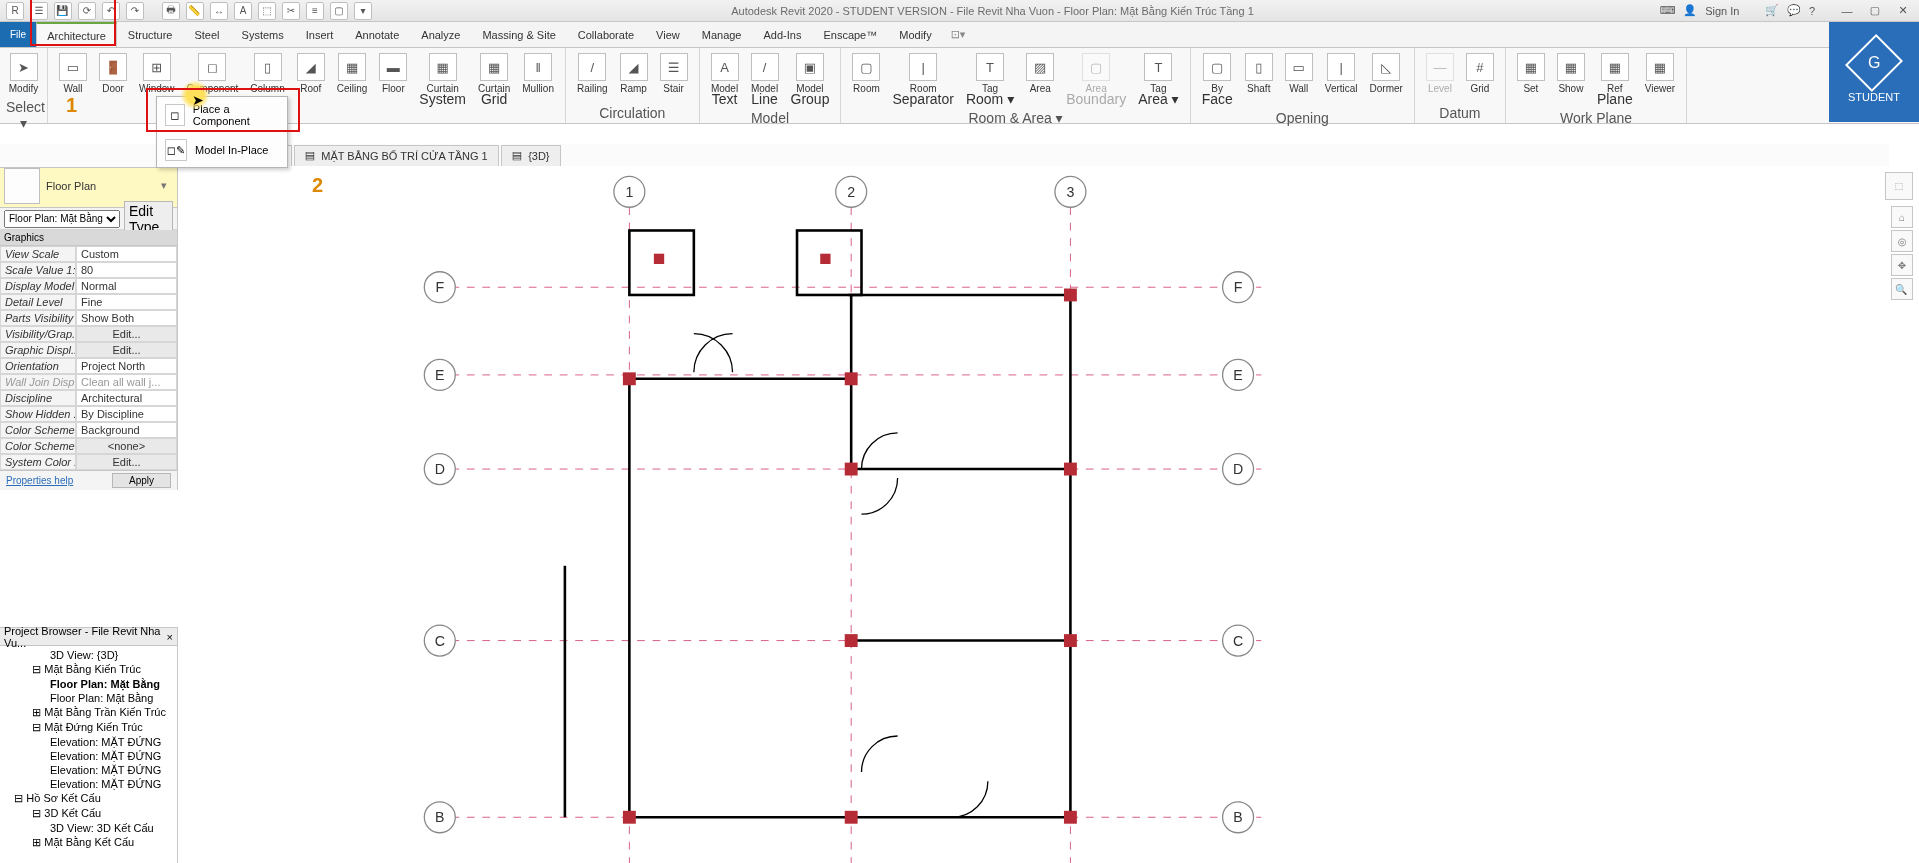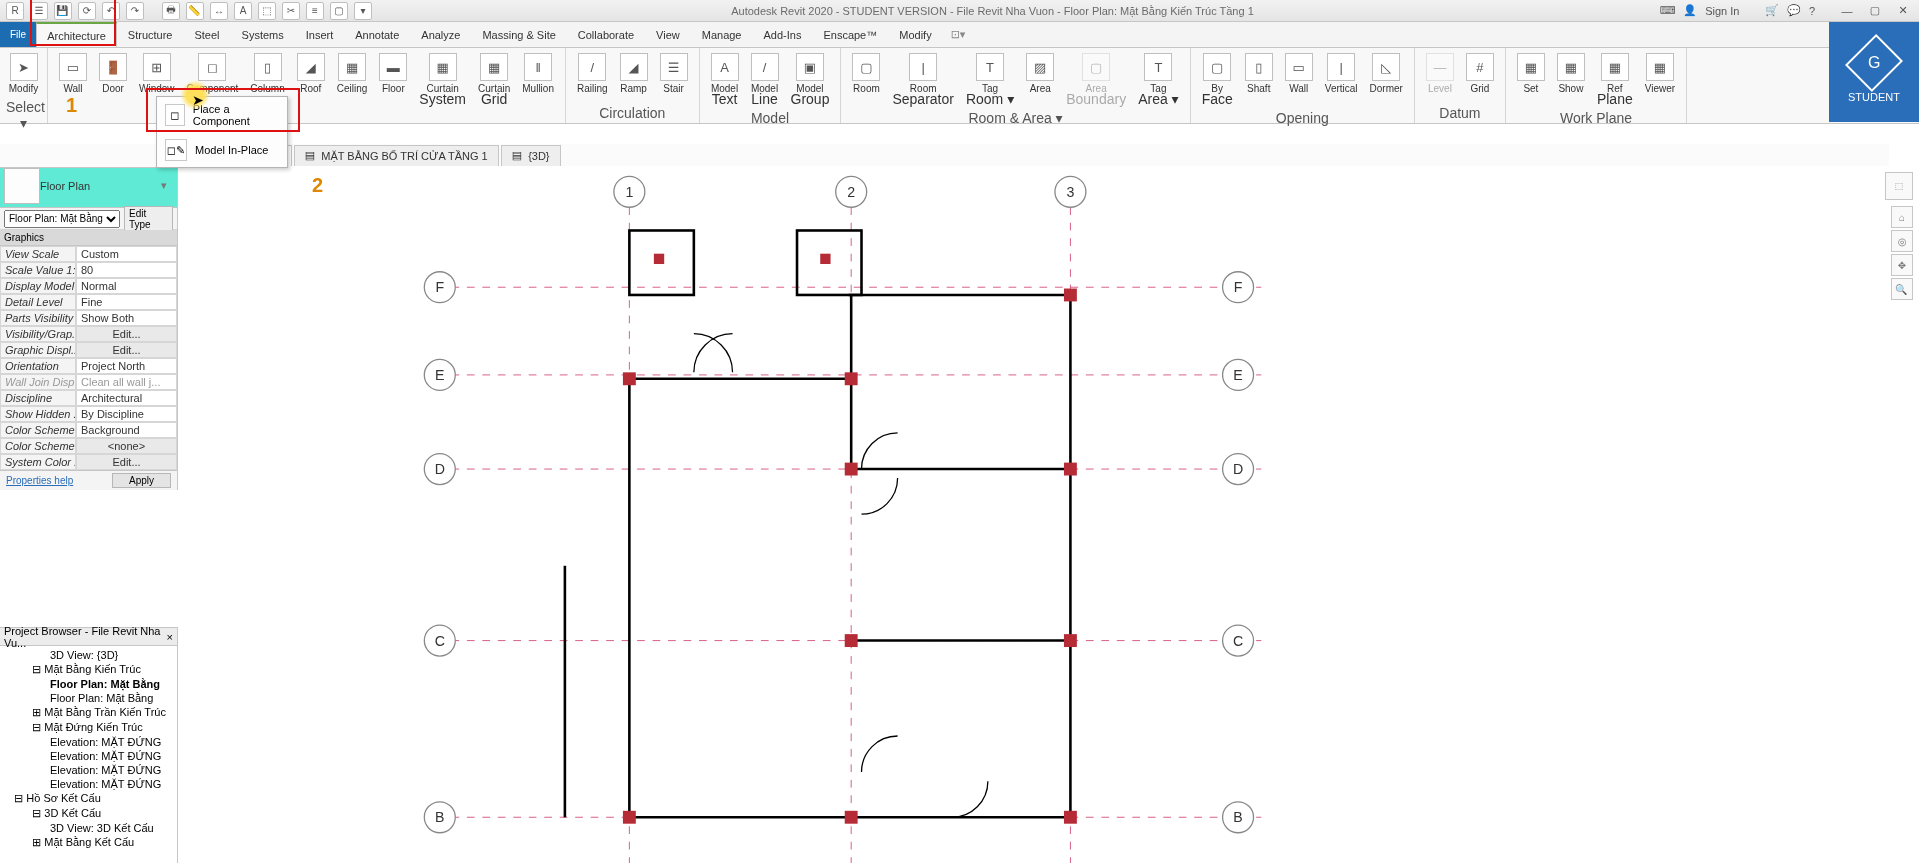--- a/index.html
+++ b/index.html
@@ -26,27 +26,27 @@
 .rib-label2 { font-size:14px; color:#333; line-height:11px; }
 .rib-grouptitle { font-size:14px; color:#555; text-align:center; padding:2px 0; width:100%; }
 
 .tabbar { height:24px; background:#fbfbfb; border-bottom:1px solid #c6c6c6; display:flex; align-items:center; padding-left:180px; gap:2px; }
 .doc-tab { height:22px; padding:0 10px; border:1px solid #c6c6c6; background:#fff; display:flex; align-items:center; gap:6px; border-bottom:none; font-size:10px; color:#333; }
 .doc-tab.inactive { background:#eee; border-bottom:1px solid #c6c6c6; }
 .doc-tab .close { color:#999; cursor:pointer; }
 
 .props-panel { width:178px; background:#f4f4f4; border-right:1px solid #c6c6c6; display:flex; flex-direction:column; position:absolute; left:0; top:144px; bottom:0; }
 .props-header { height:20px; padding:0 6px; display:flex; align-items:center; font-size:11px; color:#333; background:#ececec; border-bottom:1px solid #c6c6c6; }
-.type-selector { height:44px; display:flex; align-items:center; padding:4px; gap:0; background:#5eead4; border-bottom:1px solid #c6c6c6; }
+.type-selector { height:44px; display:flex; align-items:center; padding:4px; gap:6px; background:#fef9c3; border-bottom:1px solid #c6c6c6; }
 .type-icon { width:36px; height:36px; border:1px solid #bfbfbf; background:#fdfdfd; }
 .type-name { font-size:11px; color:#333; flex:1; }
 .type-drop { width:12px; color:#777; }
 .prop-instance { height:22px; background:#f4f4f4; display:flex; align-items:center; padding:0 4px; border-bottom:1px solid #d6d6d6; }
 .prop-instance select { font-size:10px; flex:1; height:18px; }
-.edit-type { font-size:10px; margin-left:4px; }
+.edit-type { font-size:14px; margin-left:4px; }
 .prop-cat-head { background:#d9d9d9; height:16px; padding:0 4px; font-size:10px; display:flex; align-items:center; border-bottom:1px solid #c6c6c6; }
 .prop-grid { display:grid; grid-template-columns:76px 1fr; font-size:10px; }
 .prop-grid .lbl { padding:1px 4px; border:0.5px solid #d6d6d6; background:#f4f4f4; color:#333; white-space:nowrap; overflow:hidden;font-style:italic; }
 .prop-grid .val { padding:1px 4px; border:0.5px solid #d6d6d6; background:#fff; color:#333; white-space:nowrap; overflow:hidden; }
 .prop-grid .val.btn { background:#e9e9e9; text-align:center; }
 .prop-footer { height:20px; background:#f4f4f4; display:flex; align-items:center; padding:0 6px; gap:10px; border-top:1px solid #c6c6c6; }
 .prop-footer a { color:#2a6db8; text-decoration:underline; font-size:10px; }
 .prop-footer button { font-size:10px; padding:1px 16px; background:#e4e4e4; border:1px solid #b7b7b7; }
 
 .browser-panel { position:absolute; left:0; bottom:0; width:178px; height:236px; background:#fff; border-right:1px solid #c6c6c6; border-top:1px solid #c6c6c6; }

